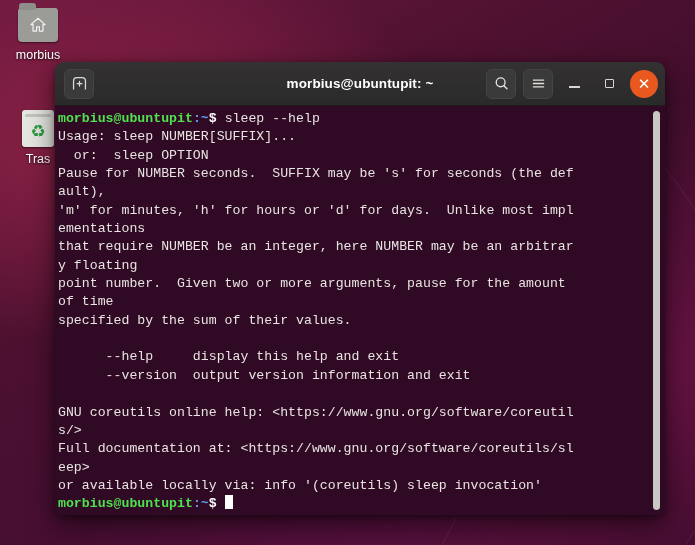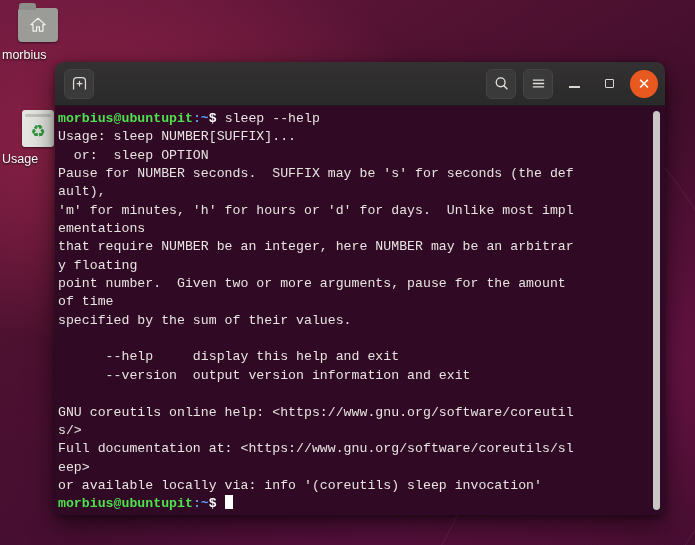--- a/index.html
+++ b/index.html
@@ -36,20 +36,21 @@
     border-top-color: transparent;
   }
   #desktop .sw1 { left: -40px; top: 150px; width: 520px; height: 520px; transform: rotate(18deg); }
   #desktop .sw2 { left: 120px; top: 60px;  width: 620px; height: 620px; transform: rotate(-8deg); }
   #desktop .sw3 { left: 330px; top: 330px; width: 430px; height: 430px; transform: rotate(34deg); }
 
   
   .desk-icon {
     position: absolute;
     width: 72px;
+    text-align: center;
     user-select: none;
   }
   #icon-home  { left: 2px; top: 4px; }
   #icon-trash { left: 2px; top: 108px; }
 
   .desk-icon .glyph {
     width: 46px;
     height: 40px;
     margin: 0 auto 4px auto;
     position: relative;
@@ -265,34 +266,35 @@
   </div>
   <div class="label">morbius</div>
 </div>
 
 <div class="desk-icon" id="icon-trash">
   <div class="glyph">
     <div class="bin">
       <div class="recycle">♻</div>
     </div>
   </div>
-  <div class="label">Usage</div>
+  <div class="label">Tras</div>
 </div>
 
 <div id="terminal-window">
 
   <div id="titlebar">
 
     <div class="tb-btn">
       <svg width="17" height="17" viewBox="0 0 20 20">
         <path d="M3 17 L3 7 Q3 3 7 3 L13 3 Q17 3 17 7 L17 17" fill="none" stroke="#dedbd8" stroke-width="1.5"></path>
         <path d="M10 7.5 L10 13 M7.2 10.2 L12.8 10.2" stroke="#dedbd8" stroke-width="1.5" stroke-linecap="round"></path>
       </svg>
     </div>
 
+    <div class="title">morbius@ubuntupit: ~</div>
 
     <div class="tb-right">
 
       <div class="tb-btn">
         <svg width="17" height="17" viewBox="0 0 20 20">
           <circle cx="9" cy="8.6" r="5.2" fill="none" stroke="#e3e0dd" stroke-width="1.6"></circle>
           <path d="M12.9 12.6 L16.4 16.2" stroke="#e3e0dd" stroke-width="1.7" stroke-linecap="round"></path>
         </svg>
       </div>
 

